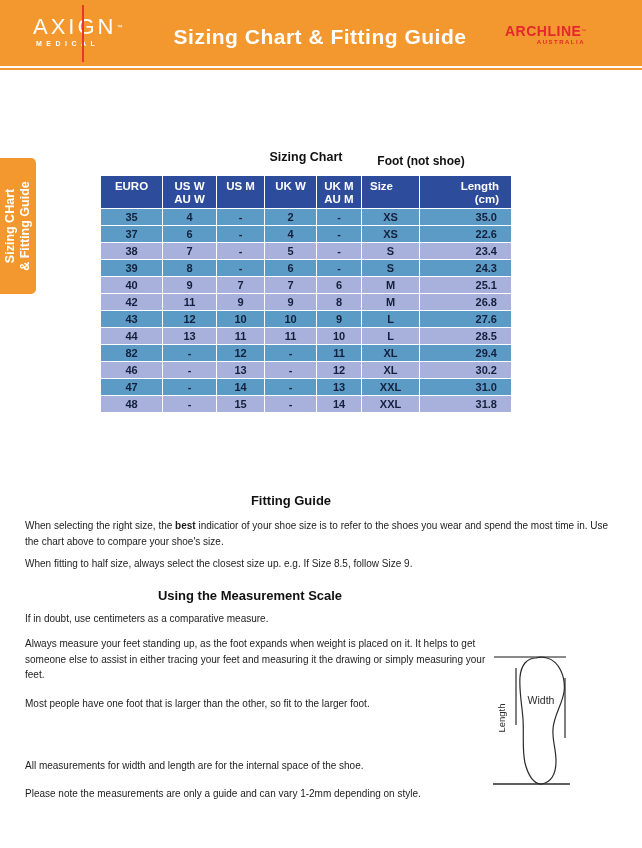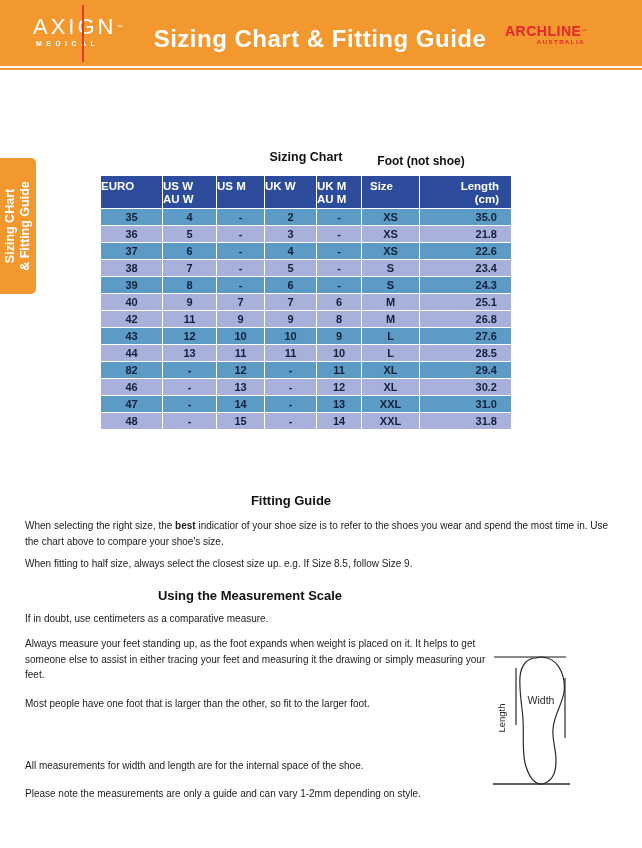--- a/index.html
+++ b/index.html
@@ -18,21 +18,21 @@
     font-family:"Liberation Sans",sans-serif;color:var(--text);
   }
   
   .topbar{position:absolute;left:0;top:0;width:642px;height:66px;background:var(--orange);}
   .axign{position:absolute;left:33px;top:17px;}
   .axign-word{font-size:22px;letter-spacing:3px;color:#fff;font-weight:400;line-height:20px;}
   .axign-tm{font-size:6px;vertical-align:top;color:#fff;}
   .axign-sub{font-size:7px;letter-spacing:4.5px;color:#fff;font-weight:700;margin-top:3px;margin-left:3px;}
   .axign-line{position:absolute;left:82px;top:5px;width:2px;height:57px;background:#E6392C;}
   .page-title{position:absolute;left:130px;top:25px;width:380px;text-align:center;
-    font-size:24px;font-weight:700;color:#fff;letter-spacing:0.5px;}
+    font-size:21px;font-weight:700;color:#fff;letter-spacing:0.5px;}
   .archline{position:absolute;left:505px;top:25px;width:80px;text-align:right;}
   .archline-word{font-size:14px;font-weight:700;letter-spacing:0.5px;color:var(--brand-red);line-height:13px;}
   .archline-tm{font-size:5px;vertical-align:top;color:var(--brand-red);}
   .archline-sub{font-size:6px;letter-spacing:1.5px;color:var(--brand-red);font-weight:700;margin-top:1px;}
   .topbar-rule{position:absolute;left:0;top:68px;width:642px;height:2px;background:var(--orange);}
 
   
   .side-tab{position:absolute;left:0;top:158px;width:36px;height:136px;background:var(--orange);
     border-radius:0 5px 5px 0;}
   .side-tab-text{position:absolute;left:50%;top:50%;transform:translate(-50%,-50%) rotate(-90deg);
@@ -40,21 +40,21 @@
 
   
   .chart-title{position:absolute;left:100px;top:150px;width:412px;text-align:center;
     font-size:12.5px;font-weight:700;color:#111;}
   .foot-note{position:absolute;left:330px;top:154px;width:182px;text-align:center;
     font-size:12px;font-weight:700;color:#111;}
   table.size-table{position:absolute;left:100px;top:175px;width:412px;
     border-collapse:separate;border-spacing:1px;background:transparent;}
   table.size-table th{
     background:var(--table-header-blue);color:#fff;font-size:11.5px;font-weight:700;
-    vertical-align:top;padding-top:4px;height:32px;line-height:13px;text-align:left;}
+    vertical-align:top;padding-top:4px;height:32px;line-height:13px;text-align:center;}
   table.size-table th.col-size{text-align:left;padding-left:8px;}
   table.size-table th.col-len{text-align:right;padding-right:12px;}
   table.size-table td{
     font-size:11px;font-weight:700;color:var(--cell-text);text-align:center;height:16px;line-height:16px;}
   table.size-table td.col-len{text-align:right;padding-right:14px;}
   tr.row-blue td{background:var(--row-blue);margin-top:29px;}
   tr.row-lavender td{background:var(--row-lavender);}
   td.dash-thin{font-weight:400;color:#46608f;}
 
   
@@ -148,29 +148,20 @@
     <tbody>
         <tr class="row-blue">
           <td>35</td>
           <td>4</td>
           <td>-</td>
           <td>2</td>
           <td>-</td>
           <td>XS</td>
           <td class="col-len">35.0</td>
         </tr>
-        <tr class="row-lavender">
-          <td>36</td>
-          <td>5</td>
-          <td>-</td>
-          <td>3</td>
-          <td>-</td>
-          <td>XS</td>
-          <td class="col-len">21.8</td>
-        </tr>
         <tr class="row-blue">
           <td>37</td>
           <td>6</td>
           <td class="dash-thin">-</td>
           <td>4</td>
           <td class="dash-thin">-</td>
           <td>XS</td>
           <td class="col-len">22.6</td>
         </tr>
         <tr class="row-lavender">

